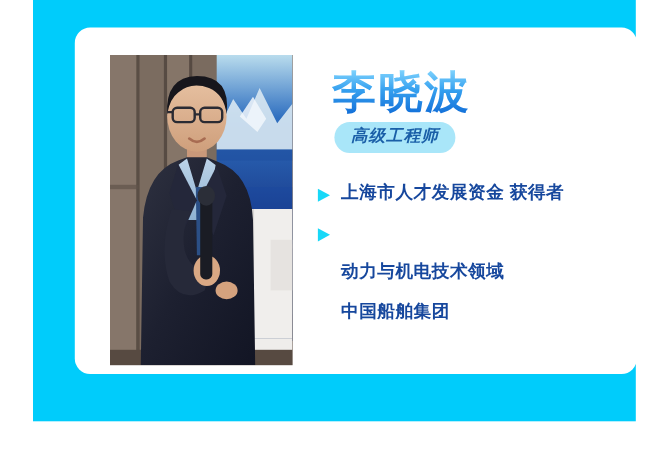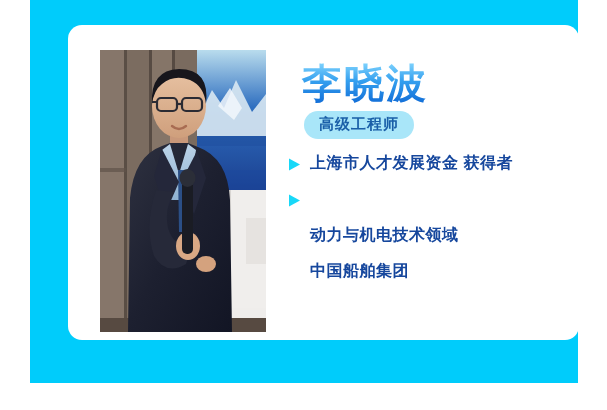--- a/index.html
+++ b/index.html
@@ -76,25 +76,26 @@
     margin-top: 6px;
     margin-left: 18px;
     padding: 4px 15px 5px 15px;
     background: #a9e6f9;
     border-radius: 14px;
     color: #1a5fa8;
     font-size: 15px;
     font-weight: 700;
     letter-spacing: 1px;
     line-height: 1.25;
+    font-style: italic;
   }
 
   
   #bullets {
-    margin-top: 14px;
+    margin-top: 27px;
     margin-left: 2px;
   }
   .bullet-row {
     display: flex;
     align-items: flex-start;
     height: 36px;
   }
   .bullet-icon {
     width: 22px;
     flex: 0 0 22px;

